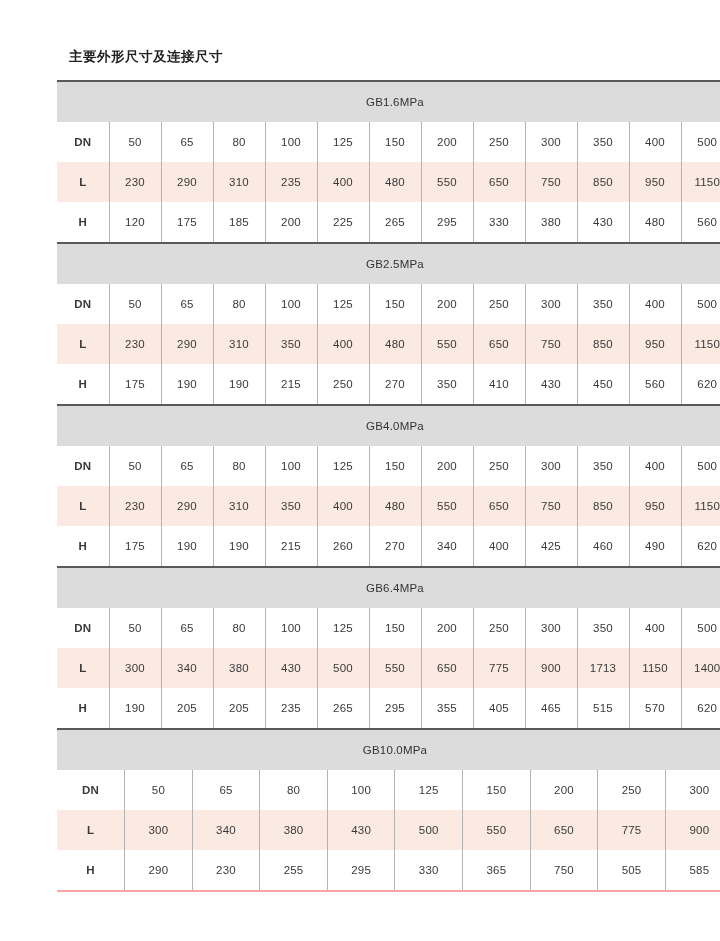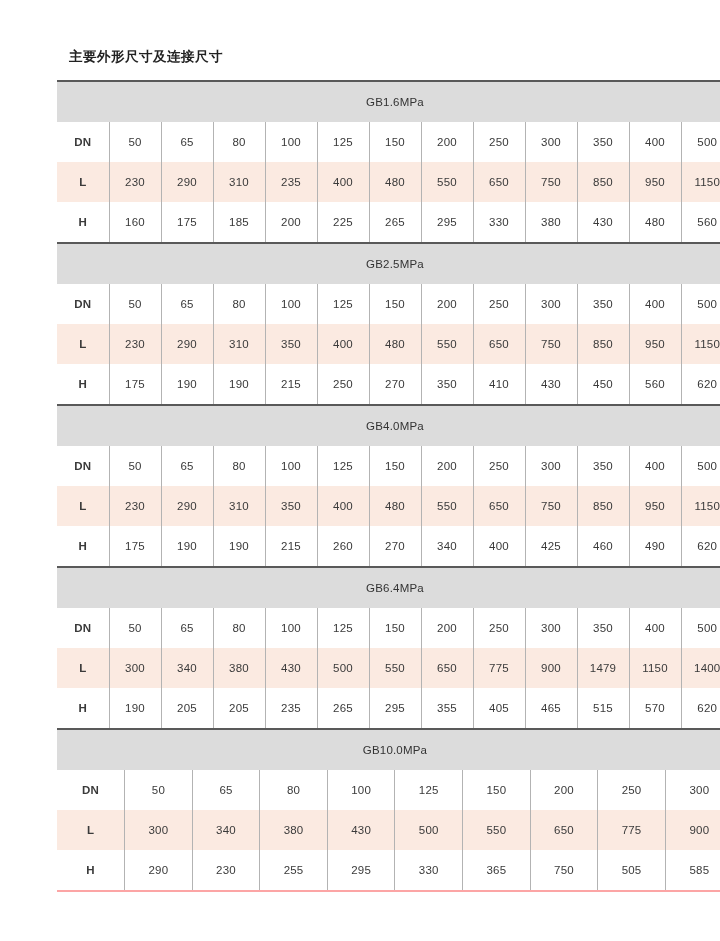--- a/index.html
+++ b/index.html
@@ -127,21 +127,21 @@
             <td>480</td>
             <td>550</td>
             <td>650</td>
             <td>750</td>
             <td>850</td>
             <td>950</td>
             <td>1150</td>
           </tr>
           <tr class="row-h">
             <td class="row-label">H</td>
-            <td>160</td>
+            <td>120</td>
             <td>175</td>
             <td>185</td>
             <td>200</td>
             <td>225</td>
             <td>265</td>
             <td>295</td>
             <td>330</td>
             <td>380</td>
             <td>430</td>
             <td>480</td>
@@ -283,21 +283,21 @@
             <td class="row-label">L</td>
             <td>300</td>
             <td>340</td>
             <td>380</td>
             <td>430</td>
             <td>500</td>
             <td>550</td>
             <td>650</td>
             <td>775</td>
             <td>900</td>
-            <td>1479</td>
+            <td>1713</td>
             <td>1150</td>
             <td>1400</td>
           </tr>
           <tr class="row-h">
             <td class="row-label">H</td>
             <td>190</td>
             <td>205</td>
             <td>205</td>
             <td>235</td>
             <td>265</td>

